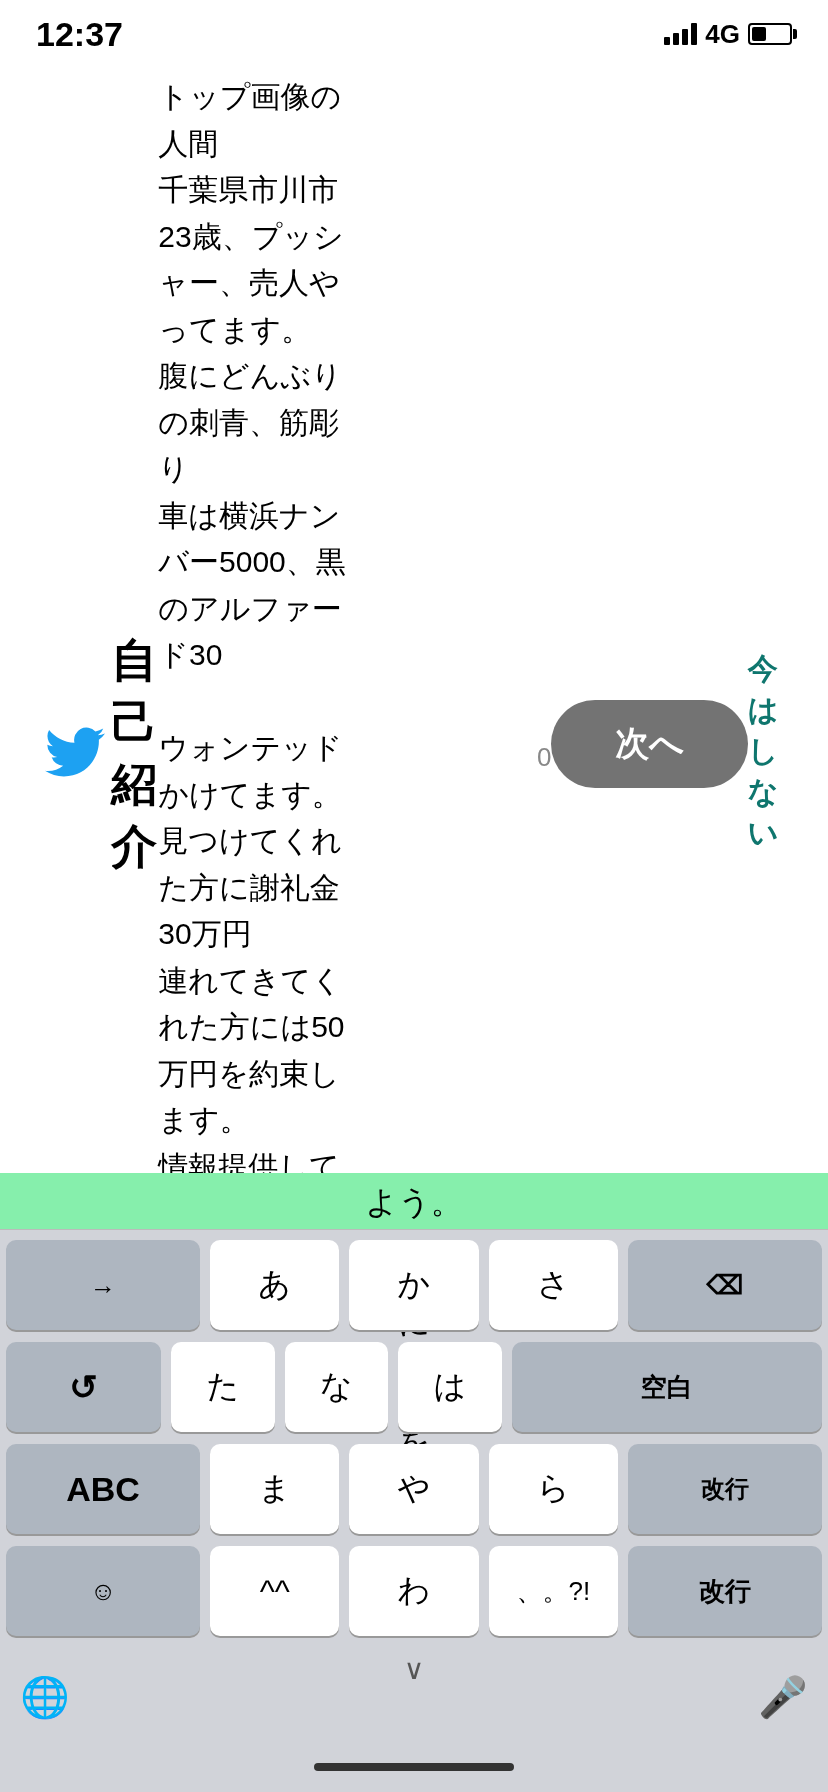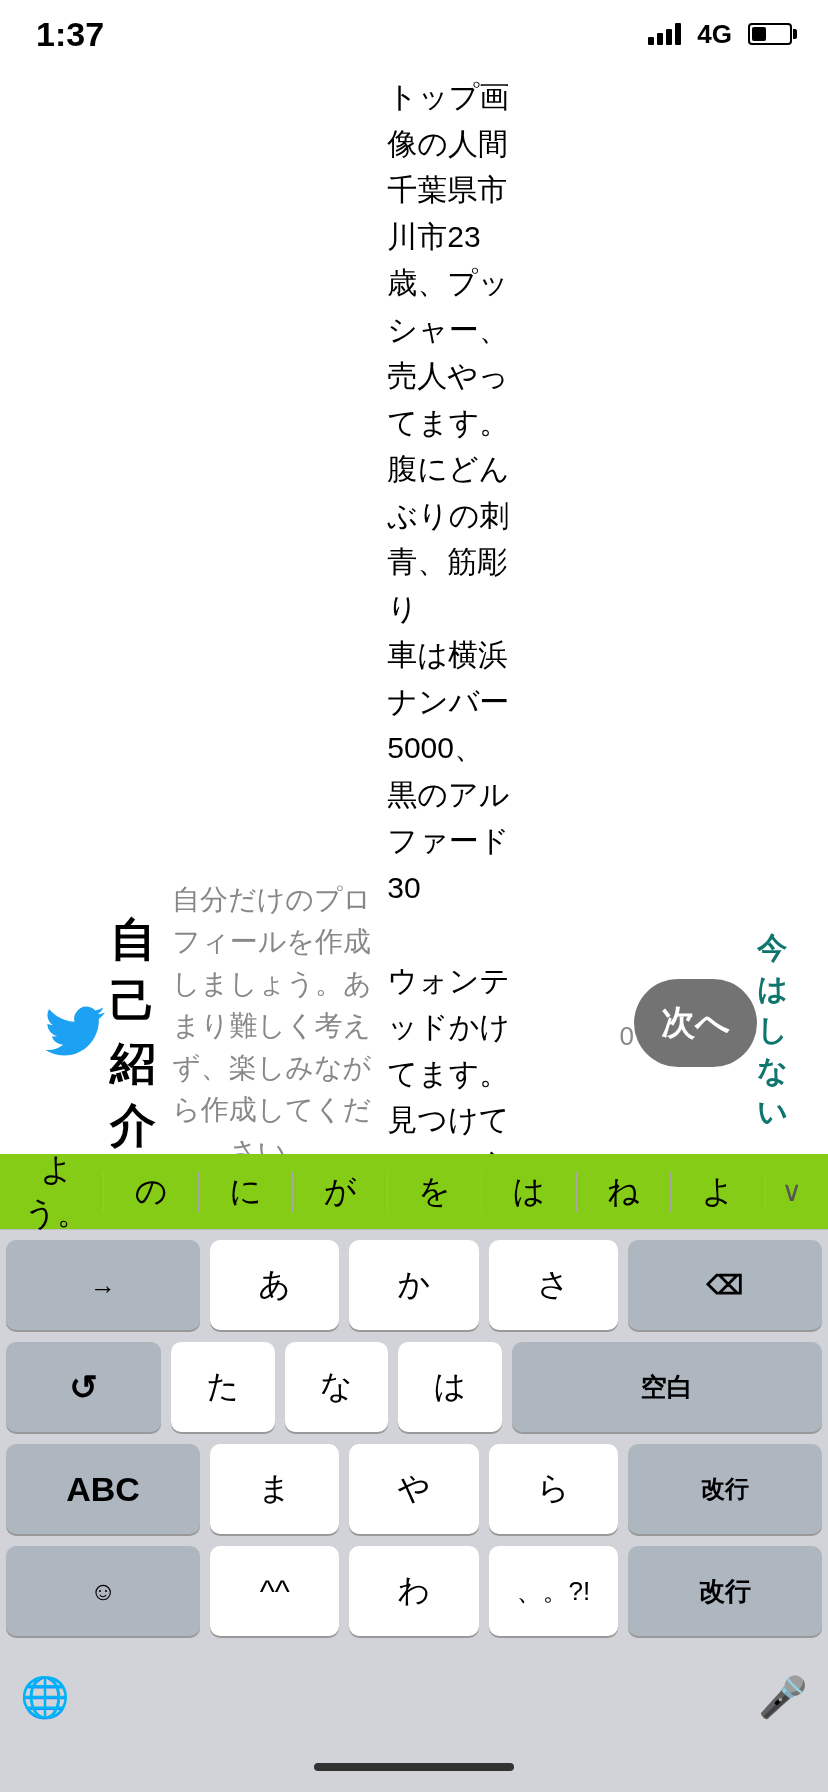--- a/index.html
+++ b/index.html
@@ -22,21 +22,21 @@
       height: 54px;
     }
     .status-time {
       font-size: 34px;
       font-weight: 700;
       color: #000;
     }
     .status-icons {
       display: flex;
       align-items: center;
-      gap: 16px;
+      gap: 8px;
     }
     .signal-bars {
       display: flex;
       align-items: flex-end;
       gap: 3px;
       height: 22px;
     }
     .signal-bar {
       width: 6px;
       background: #000;
@@ -168,24 +168,25 @@
       bottom: 0;
       left: 0;
       width: 100%;
       background: #D1D3D9;
     }
 
     
     .autocomplete-bar {
       display: flex;
       align-items: center;
-      background: #84cc16;
-      height: 76px;
+      background: #86efac;
+      height: 57px;
       padding: 0 10px;
       border-bottom: 1px solid #bbb;
+      flex-direction: column;
     }
     .autocomplete-item {
       flex: 1;
       text-align: center;
       font-size: 32px;
       color: #000;
       padding: 8px 0;
     }
     .autocomplete-divider {
       width: 1px;
@@ -275,21 +276,21 @@
       width: 200px;
       height: 8px;
       background: #333;
       border-radius: 4px;
     }
   </style>
 </head>
 <body>
 
 <div class="status-bar">
-  <span class="status-time">1:37</span>
+  <span class="status-time">12:37</span>
   <div class="status-icons">
     <div class="signal-bars">
       <div class="signal-bar" style="height:8px;"></div>
       <div class="signal-bar" style="height:12px;"></div>
       <div class="signal-bar" style="height:16px;"></div>
       <div class="signal-bar" style="height:22px;"></div>
     </div>
     <span class="status-text">4G</span>
     <div class="battery-icon">
       <div class="battery-fill"></div>
@@ -300,21 +301,20 @@
 <div class="main-content">
 
   <div class="twitter-logo">
     <svg width="70" height="60" viewBox="0 0 24 24" fill="#1DA1F2">
       <path d="M23.954 4.569a10 10 0 01-2.825.775 4.958 4.958 0 002.163-2.723 9.864 9.864 0 01-3.127 1.195 4.916 4.916 0 00-8.384 4.482C7.691 8.094 4.066 6.13 1.64 3.161a4.822 4.822 0 00-.666 2.475c0 1.71.87 3.213 2.188 4.096a4.904 4.904 0 01-2.228-.616v.061a4.923 4.923 0 003.946 4.827 4.996 4.996 0 01-2.212.085 4.937 4.937 0 004.604 3.417 9.868 9.868 0 01-6.102 2.105c-.39 0-.779-.023-1.17-.067a13.995 13.995 0 007.557 2.209c9.054 0 13.999-7.496 13.999-13.986 0-.209 0-.42-.015-.63a9.936 9.936 0 002.46-2.548l-.047-.02z"></path>
     </svg>
   </div>
 
   <h1 class="page-title">自己紹介</h1>
 
-  <p class="page-subtitle">自分だけのプロフィールを作成しましょう。あまり難しく考えず、楽しみながら作成してください。</p>
 
   <div class="bio-container">
     <div class="bio-text" style="white-space: pre-wrap;">トップ画像の人間
 千葉県市川市23歳、プッシャー、売人やってます。
 腹にどんぶりの刺青、筋彫り
 車は横浜ナンバー5000、黒のアルファード30
 
 ウォンテッドかけてます。
 見つけてくれた方に謝礼金30万円
 連れてきてくれた方には50万円を約束します。

